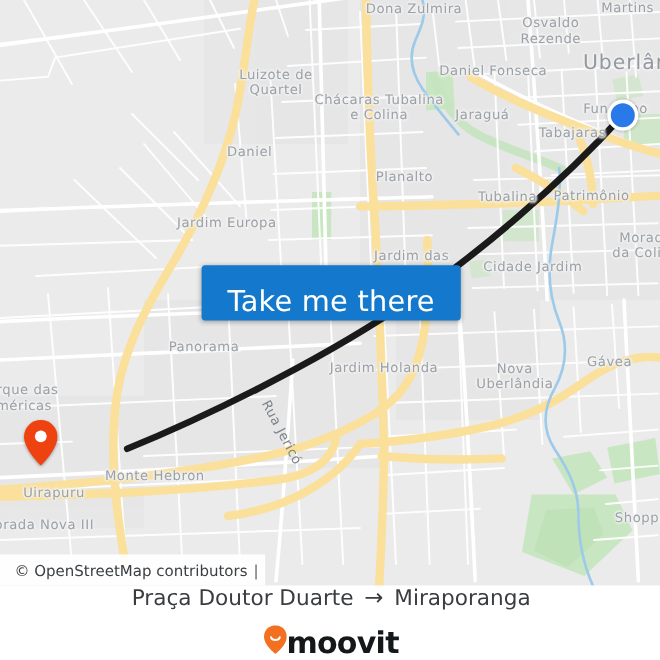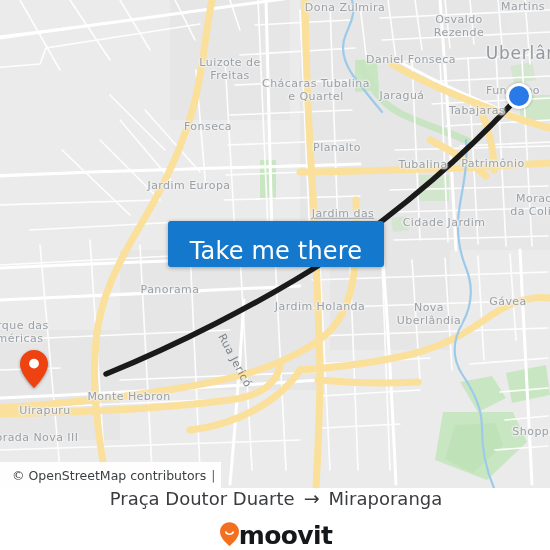--- a/index.html
+++ b/index.html
@@ -349,33 +349,33 @@
       <path d="M519 96 C 470 150, 400 212, 330 258 C 260 304, 170 348, 106 374" stroke="#1A1A1A" stroke-width="5.5" fill="none" stroke-linecap="round"></path>
     </svg>
 
     <div id="place-labels">
         <div class="place-label" style="left: 345px; top: 8px;">Dona Zulmira</div>
         <div class="place-label" style="left: 459px; top: 26px;">Osvaldo
 Rezende</div>
         <div class="place-label" style="left: 523px; top: 7px;">Martins</div>
         <div class="place-label city" style="left: 536px; top: 53px;">Uberlândia</div>
         <div class="place-label" style="left: 230px; top: 69px;">Luizote de
-Freitas</div>
+Quartel</div>
         <div class="place-label" style="left: 316px; top: 90px;">Chácaras Tubalina
-e Quartel</div>
+e Colina</div>
         <div class="place-label" style="left: 411px; top: 60px;">Daniel Fonseca</div>
         <div class="place-label" style="left: 402px; top: 96px;">Jaraguá</div>
         <div class="place-label" style="left: 513px; top: 91px;">Fundinho</div>
         <div class="place-label" style="left: 477px; top: 111px;">Tabajaras</div>
-        <div class="place-label" style="left: 208px; top: 127px;">Fonseca</div>
+        <div class="place-label" style="left: 208px; top: 127px;">Daniel</div>
         <div class="place-label" style="left: 337px; top: 148px;">Planalto</div>
         <div class="place-label" style="left: 423px; top: 165px;">Tubalina</div>
         <div class="place-label" style="left: 493px; top: 164px;">Patrimônio</div>
         <div class="place-label" style="left: 189px; top: 186px;">Jardim Europa</div>
-        <div class="place-label" style="left: 343px; top: 214px; text-decoration: underline;">Jardim das</div>
+        <div class="place-label" style="left: 343px; top: 214px;">Jardim das</div>
         <div class="place-label" style="left: 444px; top: 223px;">Cidade Jardim</div>
         <div class="place-label" style="left: 538px; top: 205px;">Morada
 da Colina</div>
         <div class="place-label" style="left: 170px; top: 290px;">Panorama</div>
         <div class="place-label" style="left: 320px; top: 307px;">Jardim Holanda</div>
         <div class="place-label" style="left: 429px; top: 314px;">Nova
 Uberlândia</div>
         <div class="place-label" style="left: 508px; top: 302px;">Gávea</div>
         <div class="place-label" style="left: 16px; top: 332px;">Parque das
 Américas</div>

